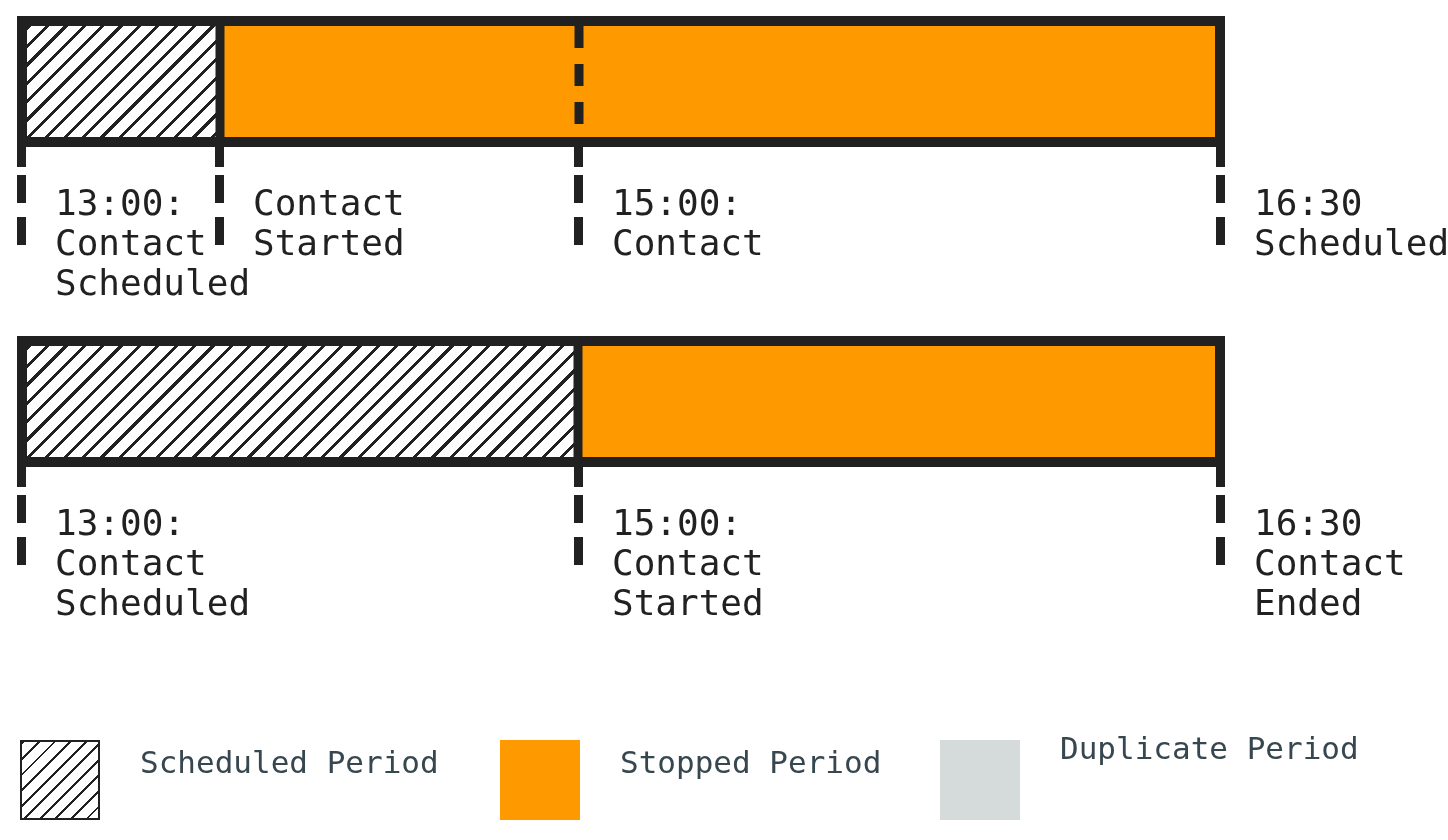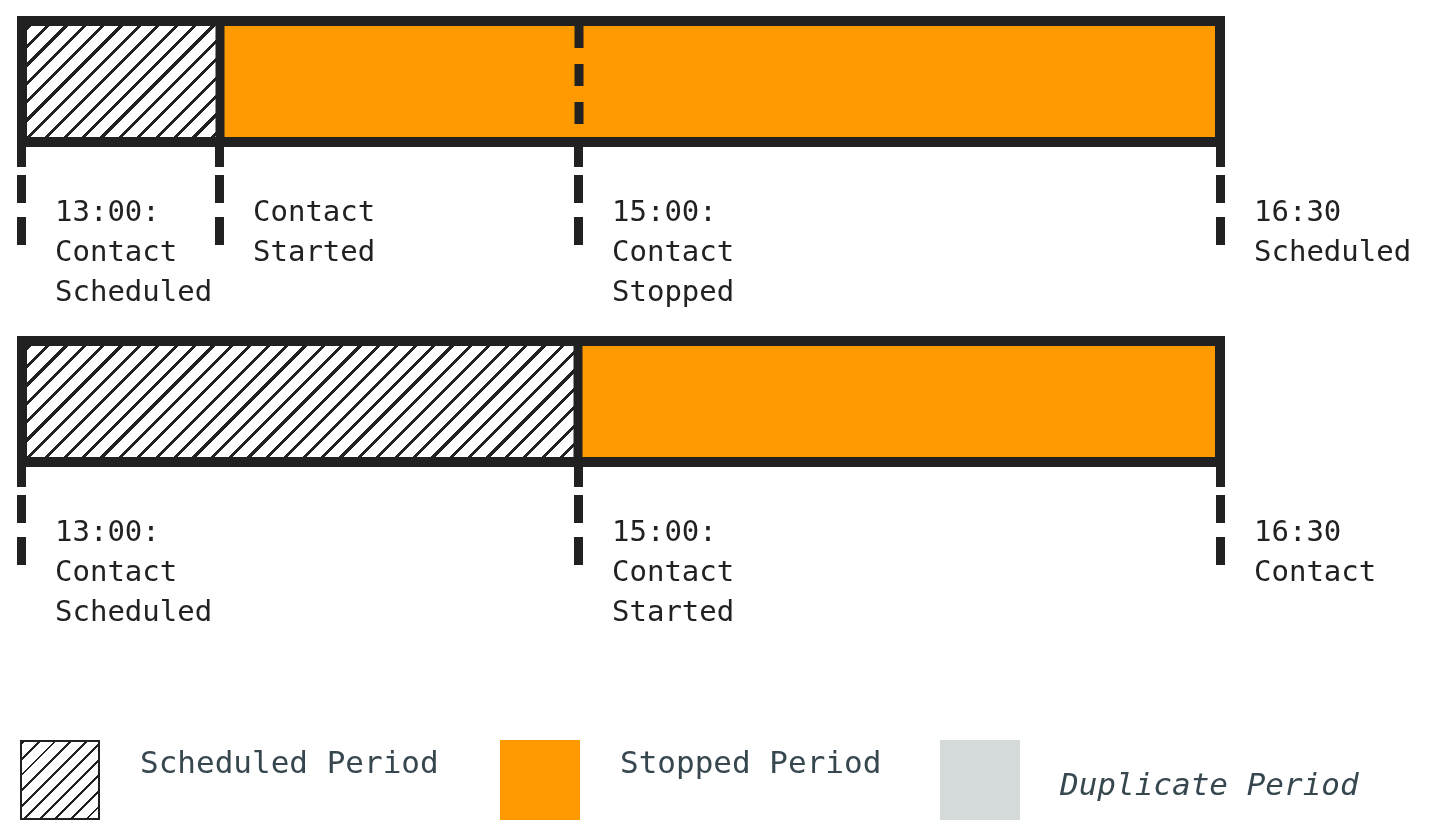--- a/index.html
+++ b/index.html
@@ -43,22 +43,22 @@
   
   .marker { position: absolute; width: 9px; }
   .tick-solid { width: 9px; height: 20px; background: #212121; }
   .tick-dashed {
     width: 9px; height: 70px; margin-top: 8px;
     background: repeating-linear-gradient(180deg,
       #212121 0px, #212121 28px,
       transparent 28px, transparent 42px);
   }
   .marker-label {
-    position: absolute; left: 38px; top: 44px;
-    font-size: 29px; line-height: 40px;
+    position: absolute; left: 38px; top: 36px;
+    font-size: 36px; line-height: 40px;
     color: #212121; white-space: nowrap;
   }
 
   
   .legend-swatch { position: absolute; width: 80px; height: 80px; box-sizing: border-box; }
   .swatch-hatch {
     border: 2px solid #212121;
     background: repeating-linear-gradient(135deg,
       #212121 0px, #212121 2px,
       #ffffff 2px, #ffffff 11px);
@@ -101,21 +101,20 @@
       <div>Started</div>
     </div>
   </div>
 
   <div class="marker" style="left:574px; top:147px;">
     <div class="tick-solid"></div>
     <div class="tick-dashed"></div>
     <div class="marker-label">
       <div>15:00:</div>
       <div>Contact</div>
-      <div>Stopped</div>
     </div>
   </div>
 
   <div class="marker" style="left:1216px; top:147px;">
     <div class="tick-solid"></div>
     <div class="tick-dashed"></div>
     <div class="marker-label">
       <div>16:30</div>
       <div>Scheduled</div>
     </div>
@@ -146,27 +145,28 @@
       <div>Started</div>
     </div>
   </div>
 
   <div class="marker" style="left:1216px; top:467px;">
     <div class="tick-solid"></div>
     <div class="tick-dashed"></div>
     <div class="marker-label">
       <div>16:30</div>
       <div>Contact</div>
+      <div>Ended</div>
     </div>
   </div>
 
   <div>
     <div class="legend-swatch swatch-hatch" style="left:20px; top:740px;"></div>
     <div class="legend-label" style="left:140px; top:742px;">Scheduled Period</div>
 
     <div class="legend-swatch swatch-metered" style="left:500px; top:740px;"></div>
     <div class="legend-label" style="left:620px; top:742px;">Stopped Period</div>
 
     <div class="legend-swatch swatch-duplicate" style="left:940px; top:740px;"></div>
-    <div class="legend-label" style="left:1060px; top:764px;font-style:italic;">Duplicate Period</div>
+    <div class="legend-label" style="left:1060px; top:728px;">Duplicate Period</div>
   </div>
 
 </div>
 
 </body></html>

